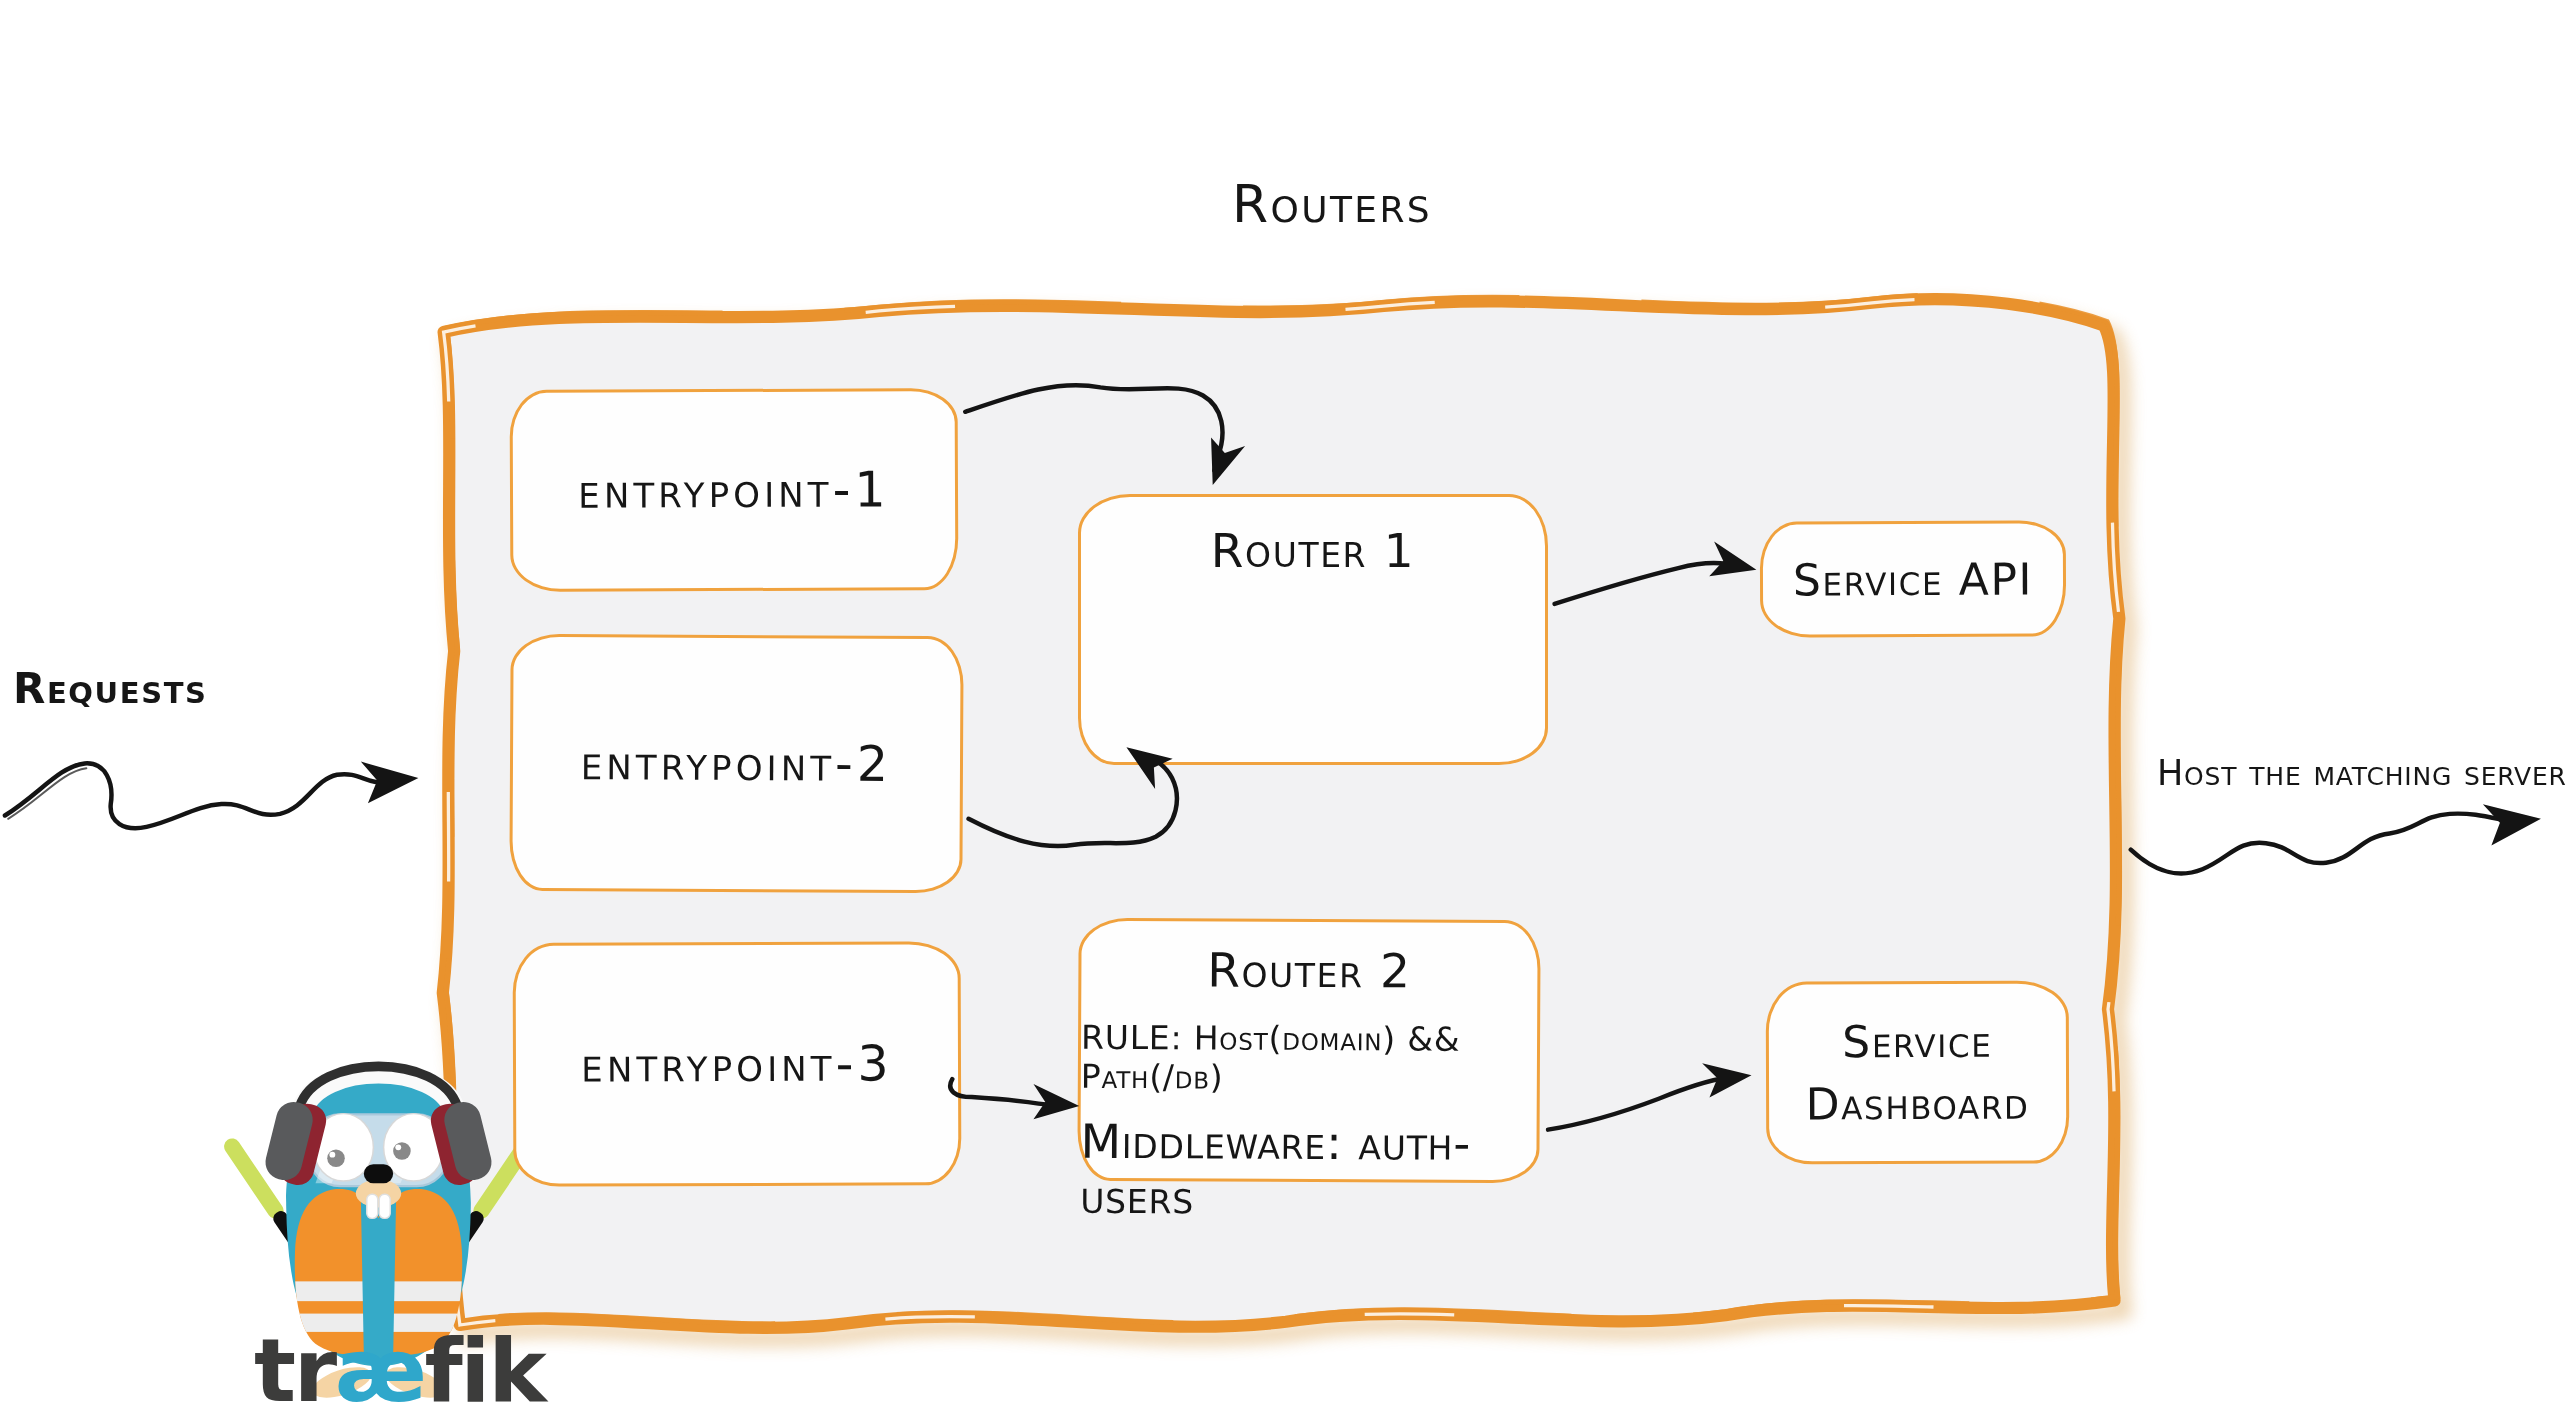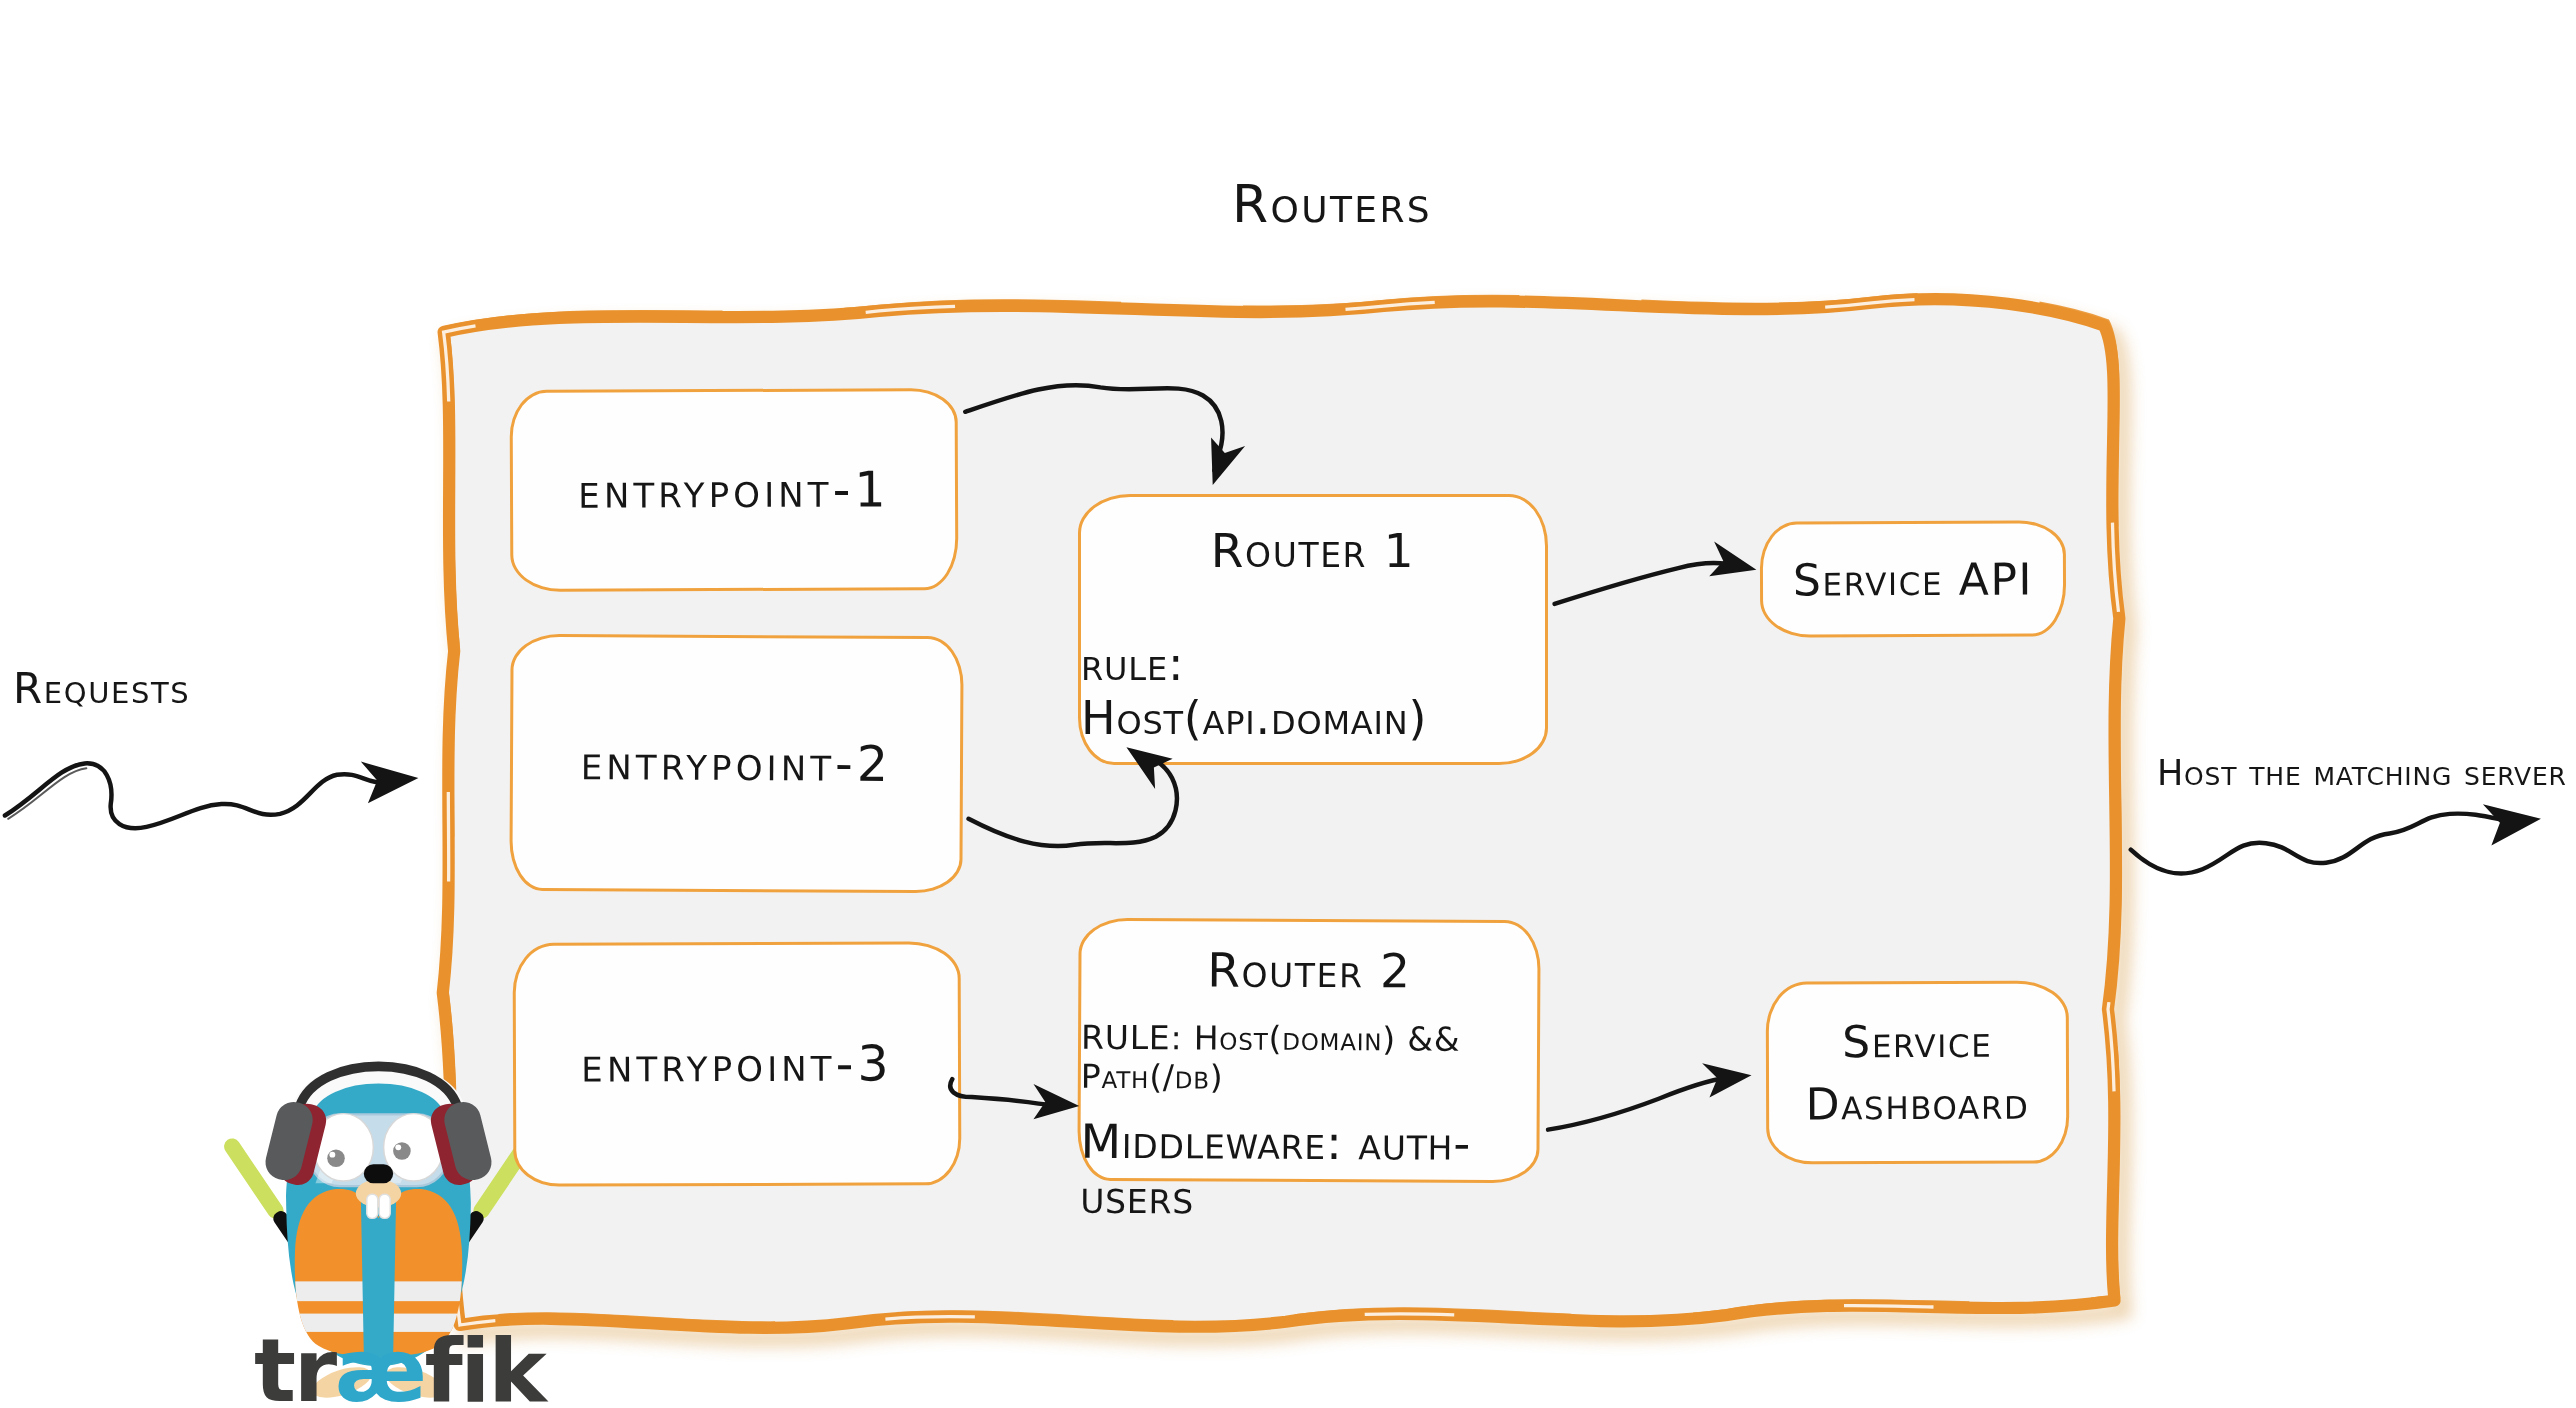--- a/index.html
+++ b/index.html
@@ -141,37 +141,36 @@
         <g transform="translate(308,150) rotate(-14)">
           <rect x="-28" y="-58" width="48" height="112" rx="22" fill="#8e2430"></rect>
           <rect x="-10" y="-56" width="50" height="108" rx="24" fill="#595a5c"></rect>
         </g>
       </g>
     </g>
   </svg>
 
   <div class="label title sc" style="left:0;top:176px;width:2576px;text-align:center;padding-left:44px;">Routers</div>
 
-  <div class="label side-label sc" style="left:13px;top:666px;">Requests</div>
+  <div class="label side-label sc" style="left:13px;top:666px;font-weight:bold;">Requests</div>
 
   <div class="label out-label sc" style="left:2157px;top:754px;">Host the matching server</div>
 
   <div class="sketch-box center rad-a" style="left:510px;top:389px;width:448px;height:202px;">
     <div class="ep-label sc">entrypoint-1</div>
   </div>
   <div class="sketch-box center rad-b" style="left:510px;top:635px;width:453px;height:257px;">
     <div class="ep-label sc">entrypoint-2</div>
   </div>
   <div class="sketch-box center rad-c" style="left:513px;top:942px;width:448px;height:244px;">
     <div class="ep-label sc">entrypoint-3</div>
   </div>
 
   <div class="sketch-box rad-d" style="left:1078px;top:494px;width:470px;height:271px;padding-top:26px;align-items:center;">
     <div class="router-name sc">Router 1</div>
-    <div class="rule-lg sc" style="margin-top:59px;">rule: Host(api.domain)</div>
   </div>
 
   <div class="sketch-box rad-b" style="left:1078px;top:919px;width:462px;height:263px;padding-top:21px;">
     <div class="router-name sc">Router 2</div>
     <div class="rule-sm sc" style="margin-top:21px;">RULE: Host(domain) &amp;&amp; Path(/db)</div>
     <div class="mw sc" style="margin-top:18px;">Middleware: auth-users</div>
   </div>
 
   <div class="sketch-box center rad-a" style="left:1760px;top:521px;width:306px;height:116px;">
     <div class="svc-label sc">Service API</div>

